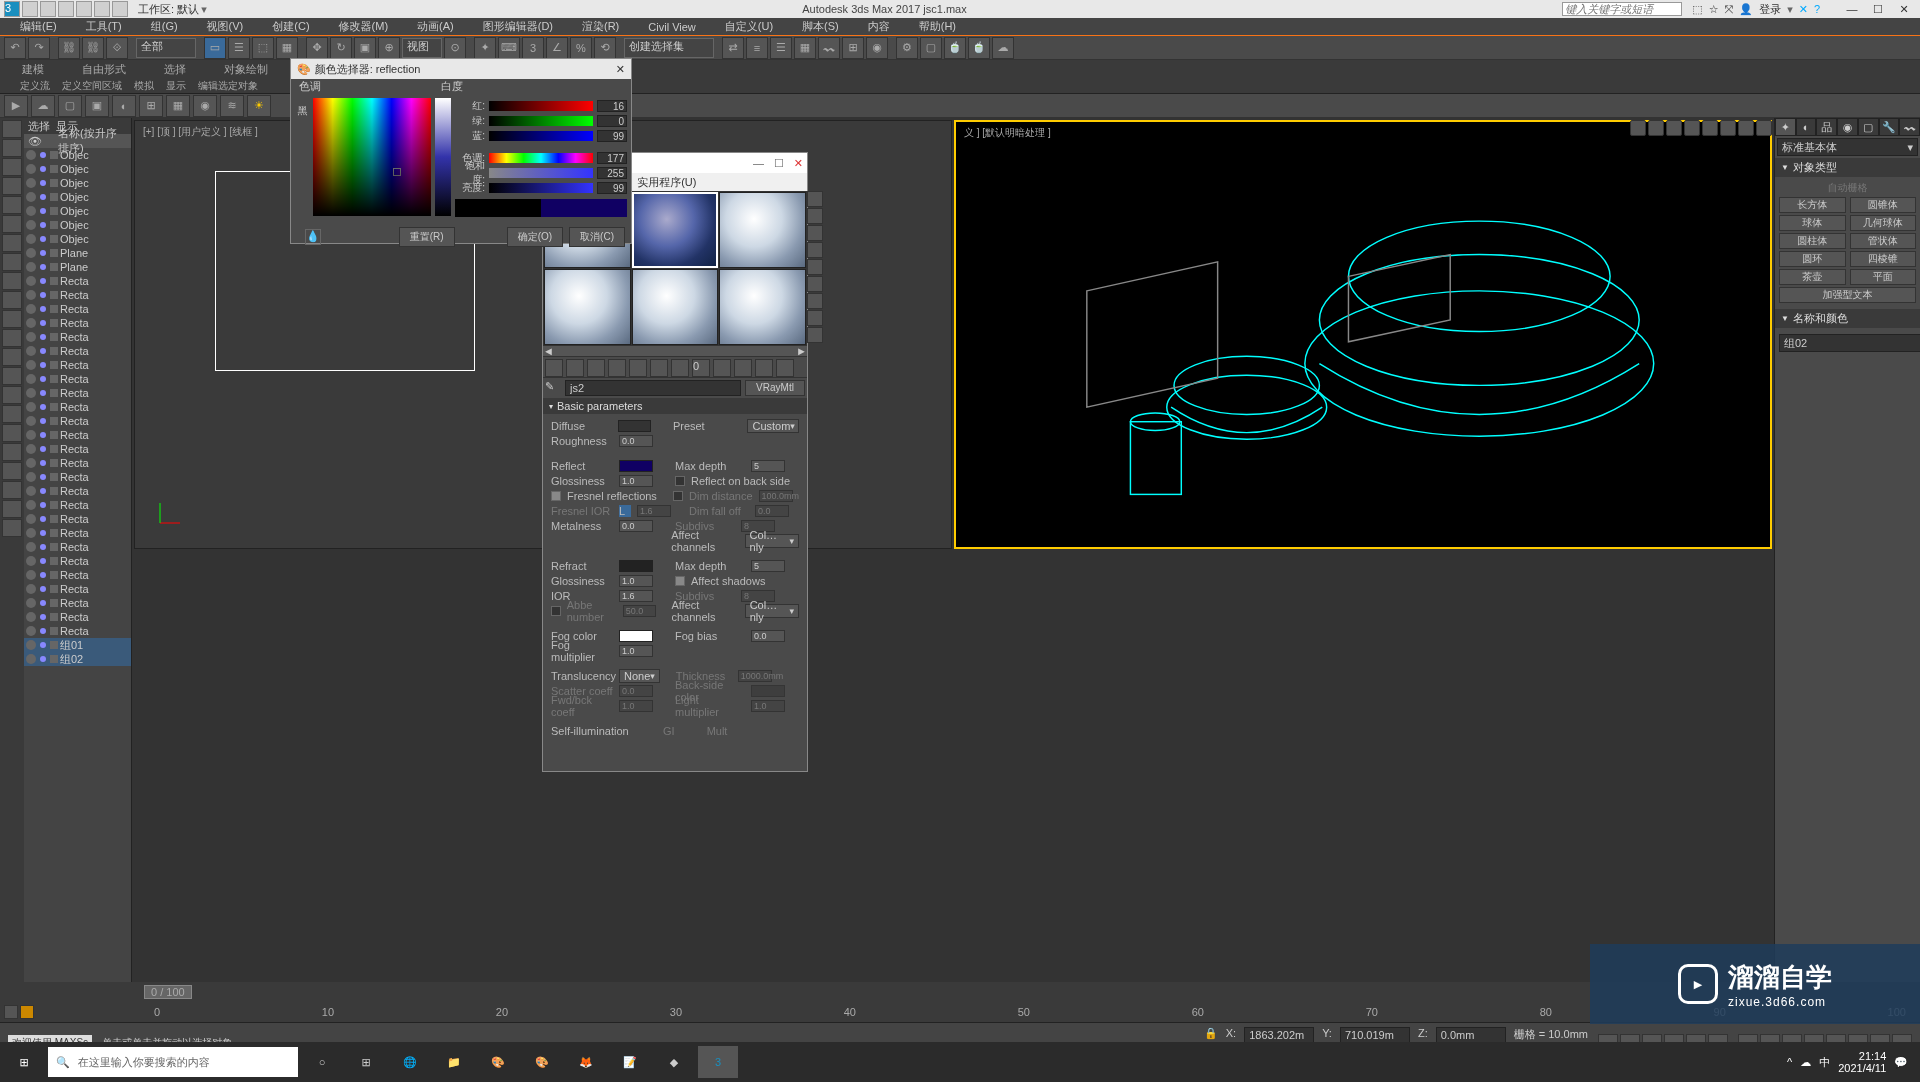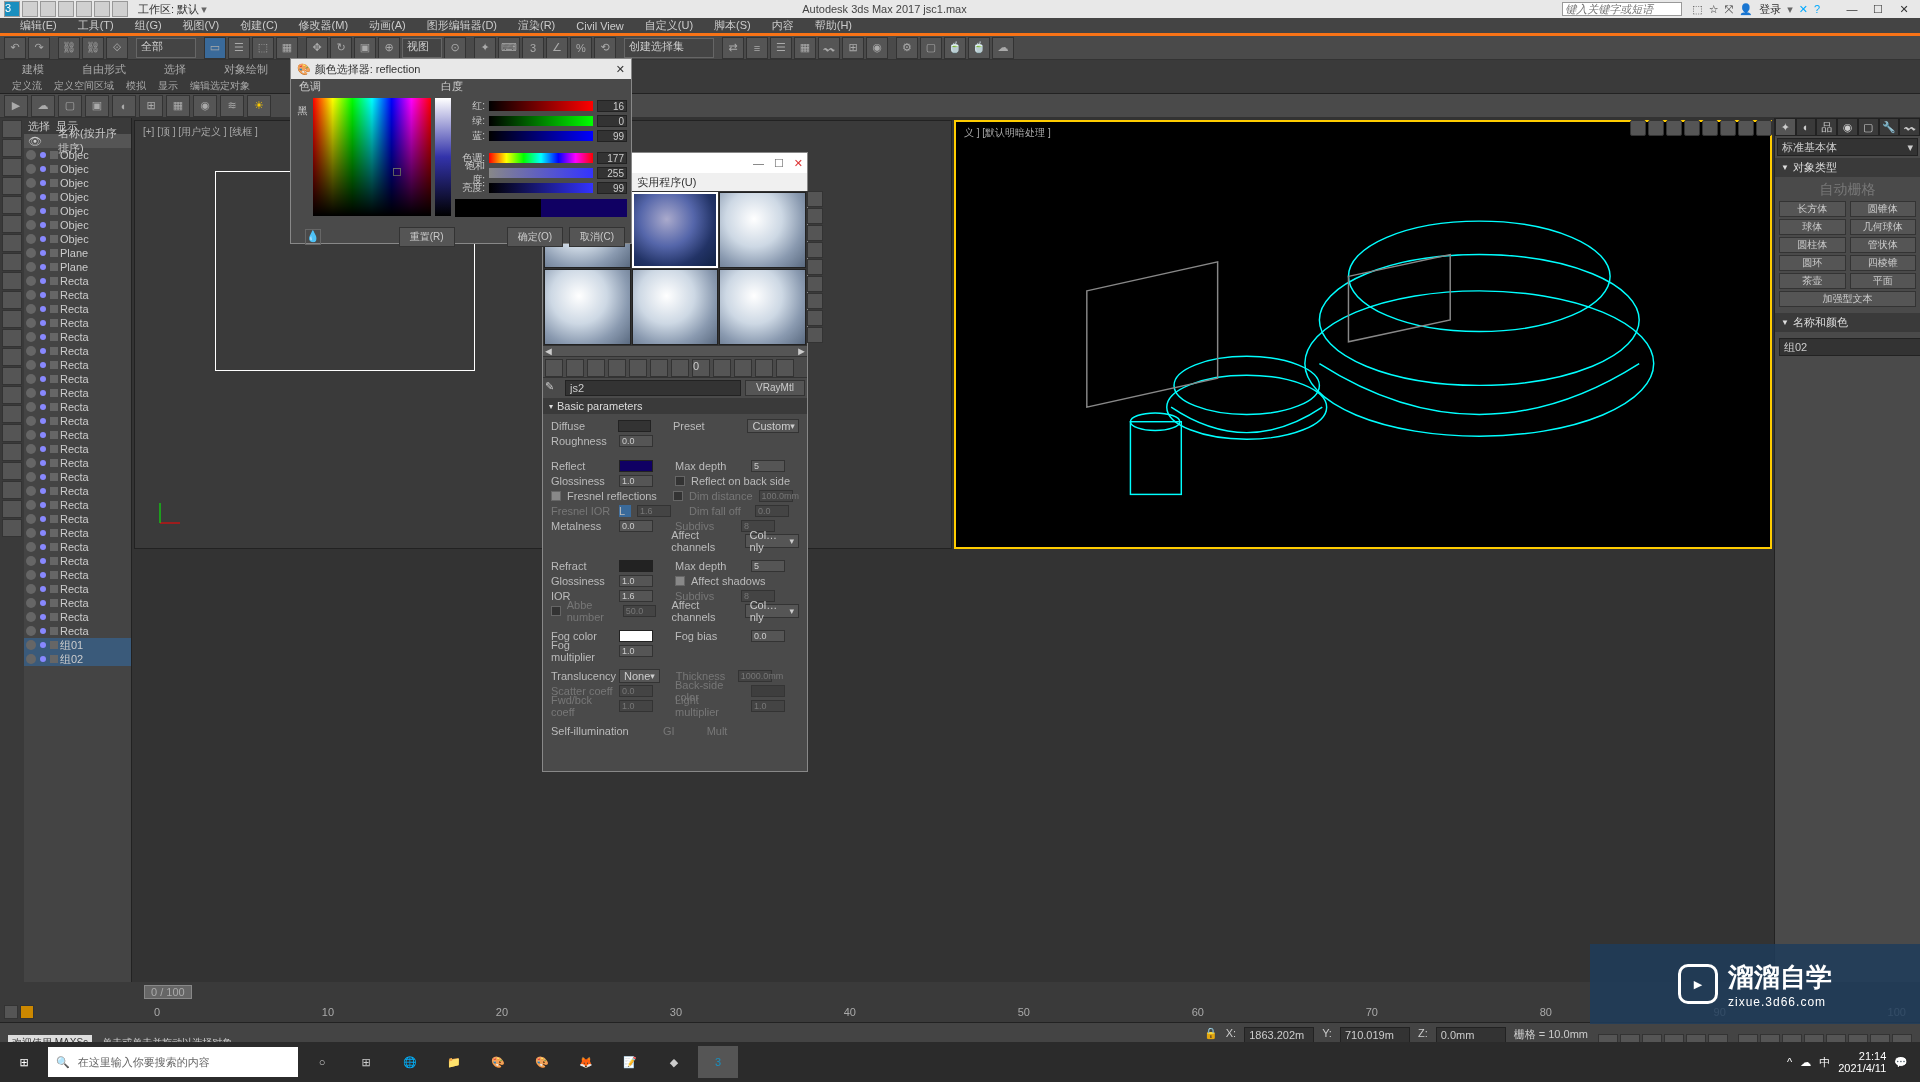--- a/index.html
+++ b/index.html
@@ -11,33 +11,33 @@
 .title-bar .icon-btn { width: 16px; height: 16px; background: #d0d0d0; border: 1px solid #999; }
 .title-bar .workspace { margin-left: 10px; color: #333; }
 .title-bar .title { flex: 1; text-align: center; color: #444; }
 .title-bar .search-box { width: 120px; height: 14px; background: #fff; border: 1px solid #999; font-style: italic; color: #888; padding: 0 2px; }
 .title-bar .right-icons { display: flex; gap: 6px; margin-left: 10px; align-items: center; }
 .title-bar .win-controls { display: flex; gap: 2px; margin-left: 20px; }
 .title-bar .win-btn { width: 24px; height: 16px; display: flex; align-items: center; justify-content: center; }
 .title-bar .win-btn.close { color: #333; }
 
 
-.menu-bar { height: 18px; background: #444; display: flex; align-items: center; padding: 0 20px; gap: 21px; border-bottom: 3px solid #f97316; }
+.menu-bar { height: 18px; background: #444; display: flex; align-items: center; padding: 0 20px; gap: 29px; border-bottom: 1px solid #f97316; }
 .menu-bar span { color: #ccc; cursor: pointer; }
 
 
 .main-toolbar { height: 24px; background: #4a4a4a; display: flex; align-items: center; padding: 0 4px; gap: 2px; border-bottom: 1px solid #333; }
 .tool-btn { width: 22px; height: 22px; background: #555; border: 1px solid #333; display: flex; align-items: center; justify-content: center; color: #aaa; cursor: pointer; }
 .tool-sep { width: 4px; }
 .tool-dropdown { height: 20px; background: #444; border: 1px solid #666; color: #ccc; padding: 0 4px; min-width: 60px; }
 
 
 .ribbon-tabs { height: 18px; background: #3a3a3a; display: flex; align-items: center; gap: 2px; padding: 0 4px; }
 .ribbon-tab { padding: 2px 18px; color: #aaa; cursor: pointer; }
-.ribbon-sub { height: 16px; background: #3a3a3a; display: flex; align-items: center; gap: 12px; padding: 0 12px; border-bottom: 1px solid #222; }
+.ribbon-sub { height: 16px; background: #3a3a3a; display: flex; align-items: center; gap: 12px; padding: 0 20px; border-bottom: 1px solid #222; }
 .ribbon-sub span { color: #aaa; font-size: 10px; }
 
 
 .sec-toolbar { height: 24px; background: #4a4a4a; display: flex; align-items: center; padding: 0 4px; gap: 3px; border-bottom: 1px solid #333; }
 .sec-toolbar .tool-btn { width: 24px; height: 22px; }
 
 
 .main-area { display: flex; height: calc(100% - 18px - 18px - 24px - 18px - 16px - 24px - 40px - 20px - 40px); }
 
 
@@ -609,21 +609,21 @@
       <div class="ct">〰</div>
     </div>
     <div class="cmd-dropdown">
       <span>标准基本体</span>
       <span style="margin-left:auto">▾</span>
     </div>
     <div class="cmd-section-hdr">
         <span>对象类型</span>
       </div>
     <div class="cmd-body">
-      <div style="text-align:center;color:#777;font-size:14px;margin-bottom:1px">自动栅格</div>
+      <div style="text-align:center;color:#777;font-size:10px;margin-bottom:1px">自动栅格</div>
       <div class="cmd-row">
           <div class="cmd-btn">长方体</div>
           <div class="cmd-btn">圆锥体</div>
         </div>
       <div class="cmd-row">
           <div class="cmd-btn">球体</div>
           <div class="cmd-btn">几何球体</div>
         </div>
       <div class="cmd-row">
           <div class="cmd-btn">圆柱体</div>

